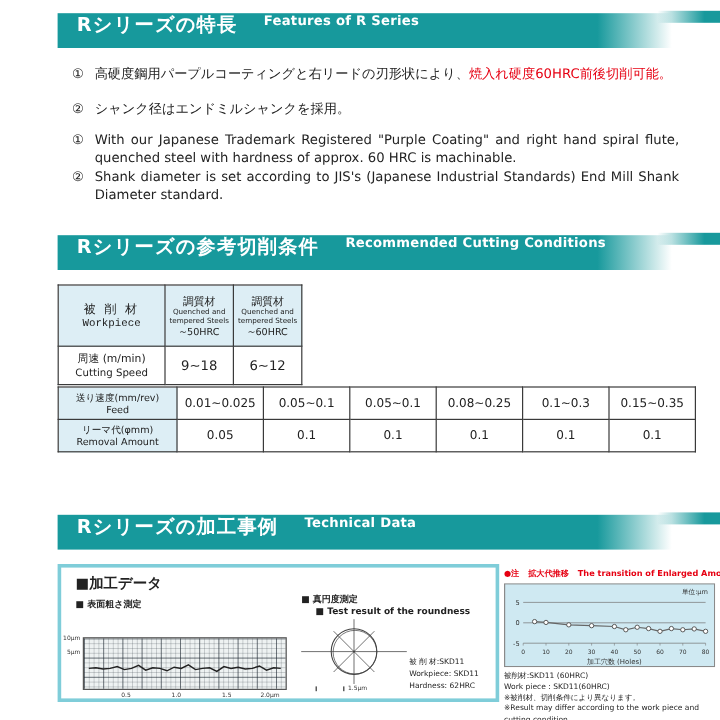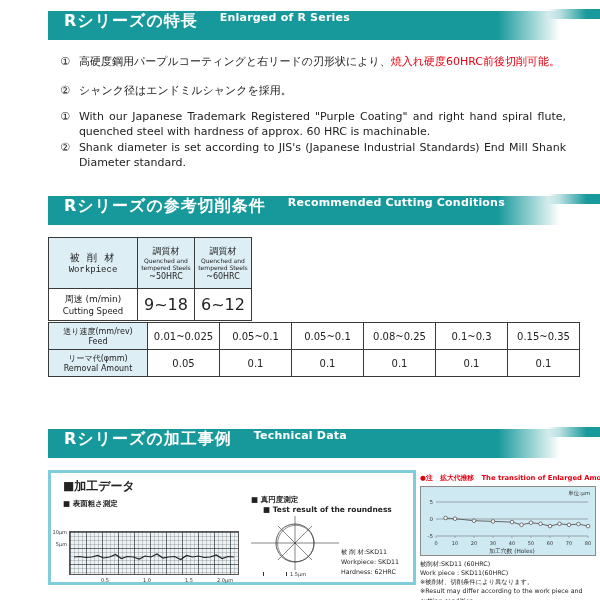--- a/index.html
+++ b/index.html
@@ -26,21 +26,21 @@
   td{border:1px solid #3a3a3a;text-align:center;vertical-align:middle;padding:1px 2px;}
   .t-hdr-bg{background:#ddeef5;}
   #workpiece-table{position:absolute;left:48px;top:237px;}
   #workpiece-table .corner{width:84px;height:48px;}
   #workpiece-table .qcol{width:52px;}
   #workpiece-table .c-jp{font-size:9px;}
   #workpiece-table .c-en{font-size:6px;line-height:1.15;}
   #workpiece-table .c-rg{font-size:8px;}
   #workpiece-table .lab-jp{font-size:9px;}
   #workpiece-table .lab-en{font-size:8.5px;}
-  #workpiece-table .val{font-size:16px;height:29px;}
+  #workpiece-table .val{font-size:11px;height:29px;}
   .corner-jp{font-size:10px;letter-spacing:2px;}
   .corner-en{font-size:9px;font-family:Liberation Mono, monospace;}
 
   #diameter-table{position:absolute;left:48px;top:322px;}
   #diameter-table .lab{width:94px;height:24px;}
   #diameter-table .val{width:67px;font-size:10px;}
   #diameter-table .l-jp{font-size:8px;}
   #diameter-table .l-en{font-size:8px;}
 
   
@@ -70,21 +70,21 @@
   #transition-chart{position:absolute;left:420px;top:486px;width:176px;height:70px;}
   .footnotes{position:absolute;left:420px;top:559px;width:180px;font-size:6.3px;line-height:1.45;color:#222;}
 </style>
 </head>
 <body>
 
 <div class="page">
 
   <div class="hdr" style="top:11px">
     <span class="jp">Rシリーズの特長</span>
-    <span class="en">Enlarged of R Series</span>
+    <span class="en">Features of R Series</span>
   </div>
   <div class="hdr-tail" style="top:9px"></div>
 
   <div class="bullet" style="top:55px">
     <span class="num">①</span>
     <span class="txt"><span>高硬度鋼用パープルコーティングと右リードの刃形状により、</span><span class="red">焼入れ硬度60HRC前後切削可能。</span></span>
   </div>
   <div class="bullet" style="top:84px">
     <span class="num">②</span>
     <span class="txt">シャンク径はエンドミルシャンクを採用。</span>

